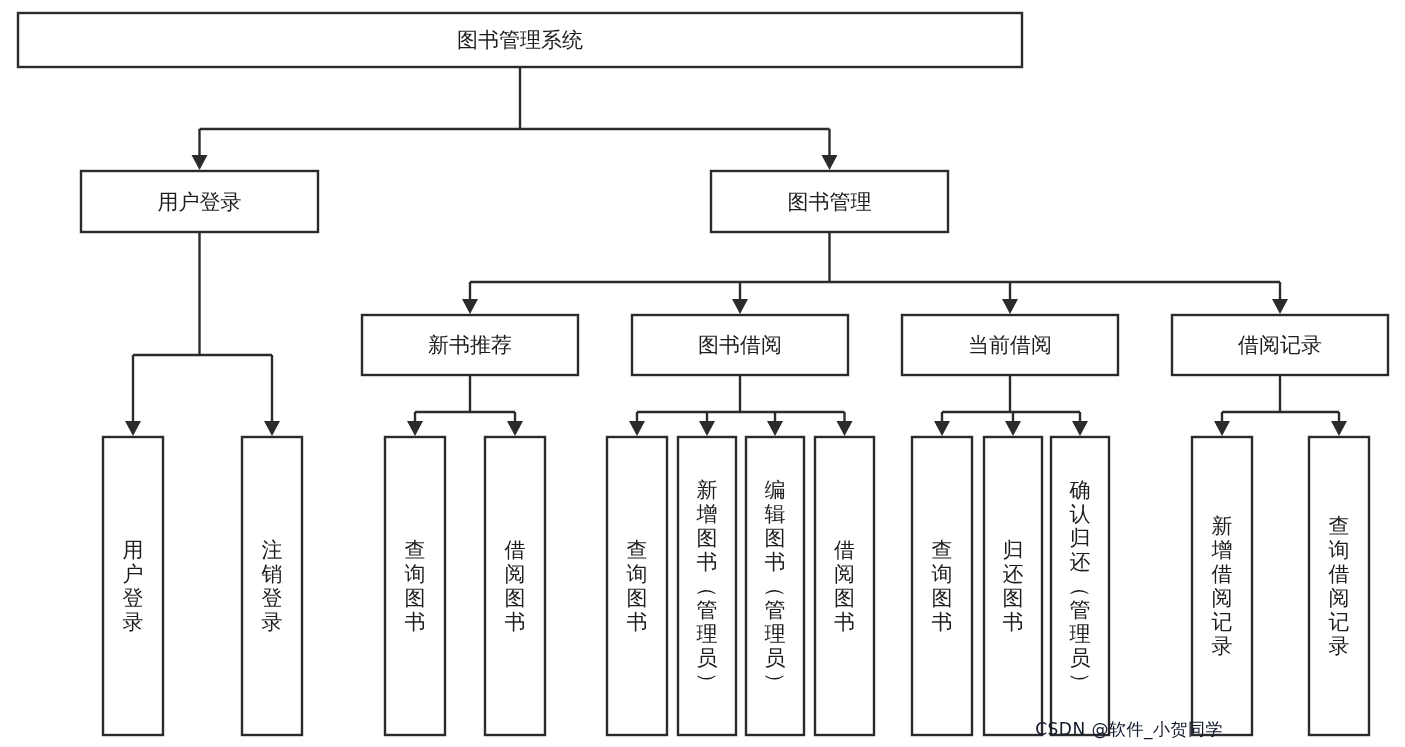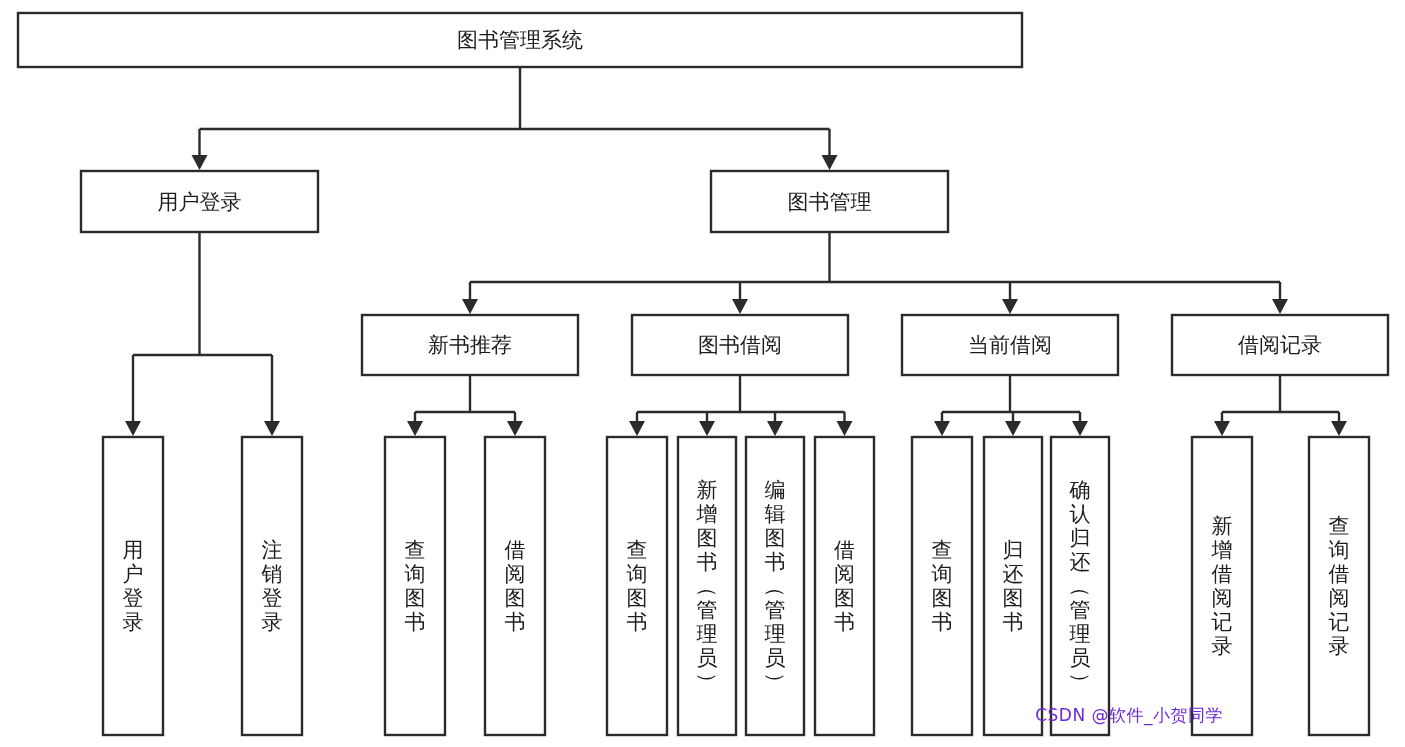--- a/index.html
+++ b/index.html
@@ -51,24 +51,24 @@
   }
   .node-label-vertical {
     fill: #1d1d1d;
     font-family: "DejaVu Sans", "Liberation Sans", sans-serif;
     font-size: 21px;
     text-anchor: middle;
   }
   .watermark {
     position: absolute;
     right: 12px;
-    bottom: 20px;
+    bottom: 6px;
     font-family: "DejaVu Sans", "Liberation Sans", sans-serif;
     font-size: 17px;
-    color: #6d28d9;
+    color: #0f172a;
     letter-spacing: 0.5px;
     white-space: nowrap;
     user-select: none;
   }
 </style>
 </head>
 <body>
 
 <div id="diagram-root">
 

